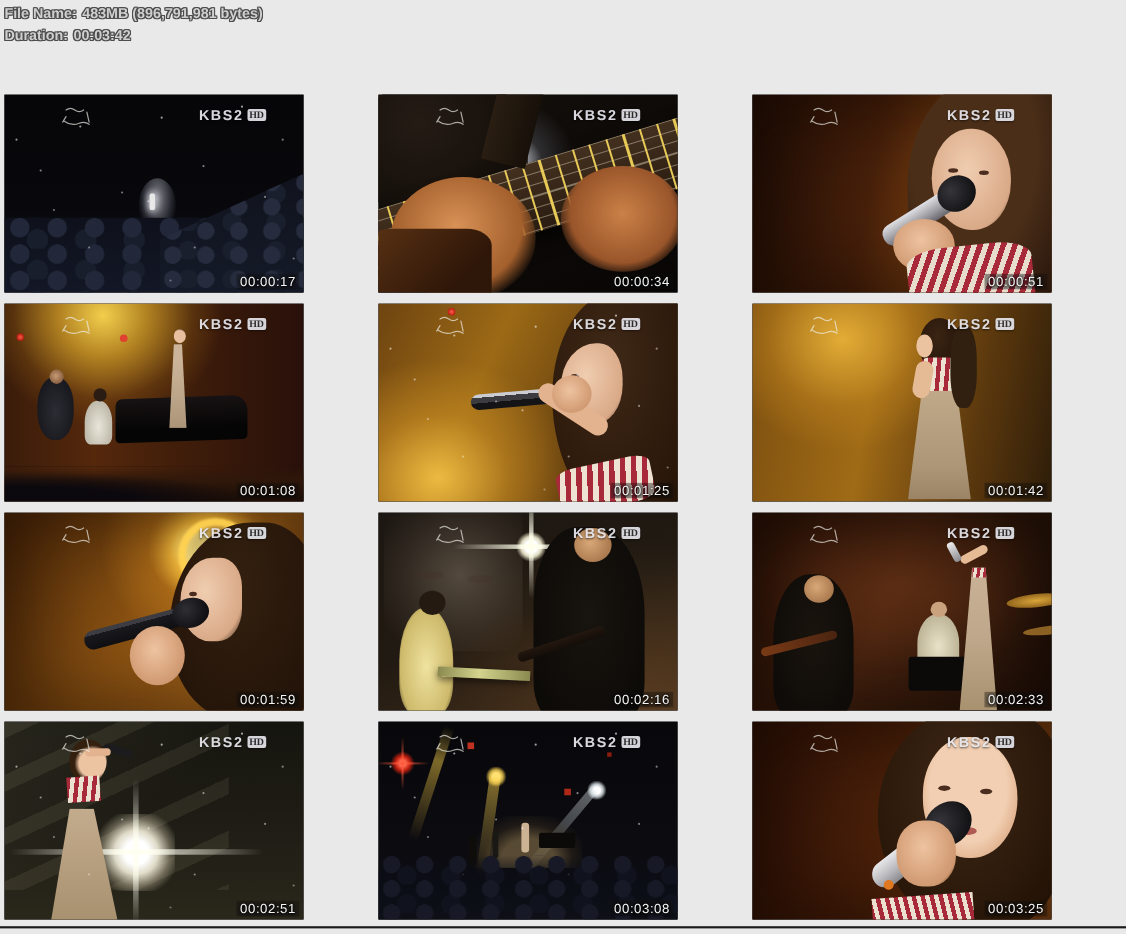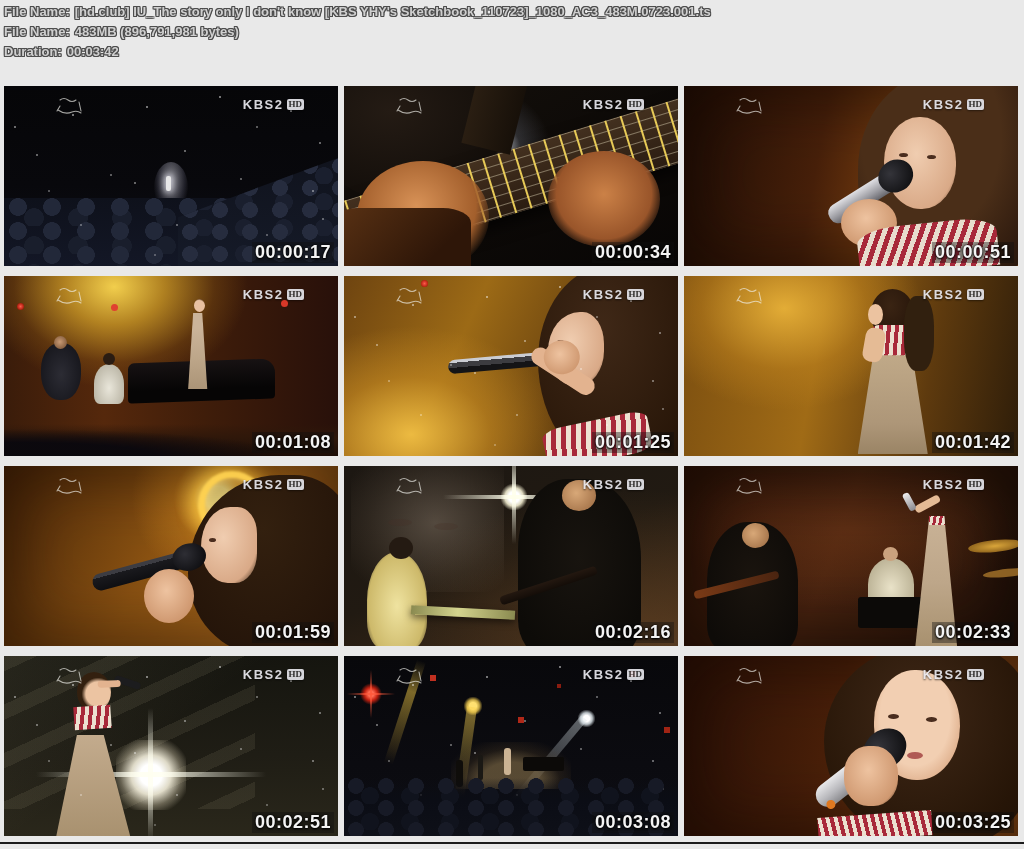--- a/index.html
+++ b/index.html
@@ -9,34 +9,34 @@
   
   .hdr{position:absolute;top:2px;left:4px;}
   .hline{font-size:13px;font-weight:bold;line-height:20px;color:#cfcfcf;white-space:nowrap;
     text-shadow:-1px 0 0 #4d4d4d,1px 0 0 #4d4d4d,0 -1px 0 #4d4d4d,0 1px 0 #4d4d4d,
                 -1px -1px 0 #4d4d4d,1px 1px 0 #4d4d4d,-1px 1px 0 #4d4d4d,1px -1px 0 #4d4d4d;}
   .hline .lbl{margin-right:5px;}
 
   
   .grid{position:absolute;left:4px;top:86px;display:grid;
         grid-template-columns:repeat(3,334px);grid-auto-rows:180px;column-gap:6px;row-gap:10px;}
-  figure.thumb{margin:0;position:relative;width:334px;height:180px;overflow:hidden;background:#000;}
+  figure.thumb{margin:0;position:relative;width:272px;height:180px;overflow:hidden;background:#000;}
   .scene{position:absolute;inset:0;}
   .scene>div{position:absolute;}
   .botline{position:absolute;left:0;top:842px;width:1024px;height:2px;background:#1c1c1c;}
 
   
   .wm{position:absolute;left:44px;top:9px;opacity:.8;}
   .chan{position:absolute;right:34px;top:11px;opacity:.92;display:flex;align-items:center;}
   .kbs{font-size:13px;font-weight:bold;color:#e9e9ef;letter-spacing:1.5px;
        text-shadow:0 1px 2px rgba(0,0,0,.7);}
   .hd{margin-left:3px;background:#e6e6ec;color:#2e2e2e;font-size:9px;font-weight:bold;
       line-height:11px;padding:0 2px;border-radius:2px;box-shadow:0 1px 2px rgba(0,0,0,.5);font-family:Liberation Serif, serif;}
-  .ts{position:absolute;right:4px;bottom:3px;font-size:18px;color:#f4f4f4;letter-spacing:.5px;
-      background:rgba(15,15,15,.40);padding:0 3px;text-shadow:0 0 3px #000,0 1px 2px #000;font-weight:bold;}
+  .ts{position:absolute;right:4px;bottom:3px;font-size:12px;color:#f4f4f4;letter-spacing:.5px;
+      background:rgba(15,15,15,.40);padding:0 3px;text-shadow:0 0 3px #000,0 1px 2px #000;}
   .stars{display:none;position:absolute;left:10px;top:40px;width:2px;height:2px;border-radius:50%;
     background:rgba(255,255,255,.55);
     box-shadow:22px 28px 0 0 rgba(255,255,255,.5),58px -12px 0 0 rgba(255,255,255,.6),
       96px 48px 0 0 rgba(255,255,255,.45),132px -20px 0 0 rgba(255,255,255,.6),
       170px 24px 0 0 rgba(255,255,255,.5),205px -30px 0 0 rgba(255,255,255,.6),
       242px 0 0 0 rgba(255,255,255,.45),276px -16px 0 0 rgba(255,255,255,.55),
       305px 16px 0 0 rgba(255,255,255,.5),34px 64px 0 0 rgba(255,255,255,.4),
       120px 56px 0 0 rgba(255,255,255,.5),226px 52px 0 0 rgba(255,255,255,.45),
       298px 64px 0 0 rgba(255,255,255,.5),66px 98px 0 0 rgba(255,255,255,.4),
       162px 98px 0 0 rgba(255,255,255,.45),252px 108px 0 0 rgba(255,255,255,.4),
@@ -322,23 +322,20 @@
   .s12 .f5{left:40%;bottom:-2%;width:34%;height:14%;transform:rotate(-4deg);
     background:repeating-linear-gradient(80deg,#a8293a 0 4px,#ece0d0 4px 8px);}
 </style>
 </head>
 <body>
 
 <div class="sheet">
 
   <div class="hdr">
     <div class="hline">
-      <span class="lbl">File Name:</span><span>[hd.club] IU_The story only I don't know [KBS YHY's Sketchbook_110723]_1080_AC3_483M.0723.001.ts</span>
-    </div>
-    <div class="hline">
       <span class="lbl">File Name:</span><span>483MB (896,791,981 bytes)</span>
     </div>
     <div class="hline">
       <span class="lbl">Duration:</span><span>00:03:42</span>
     </div>
   </div>
 
   <div class="grid">
       <figure class="thumb s1">
     <div class="scene">

